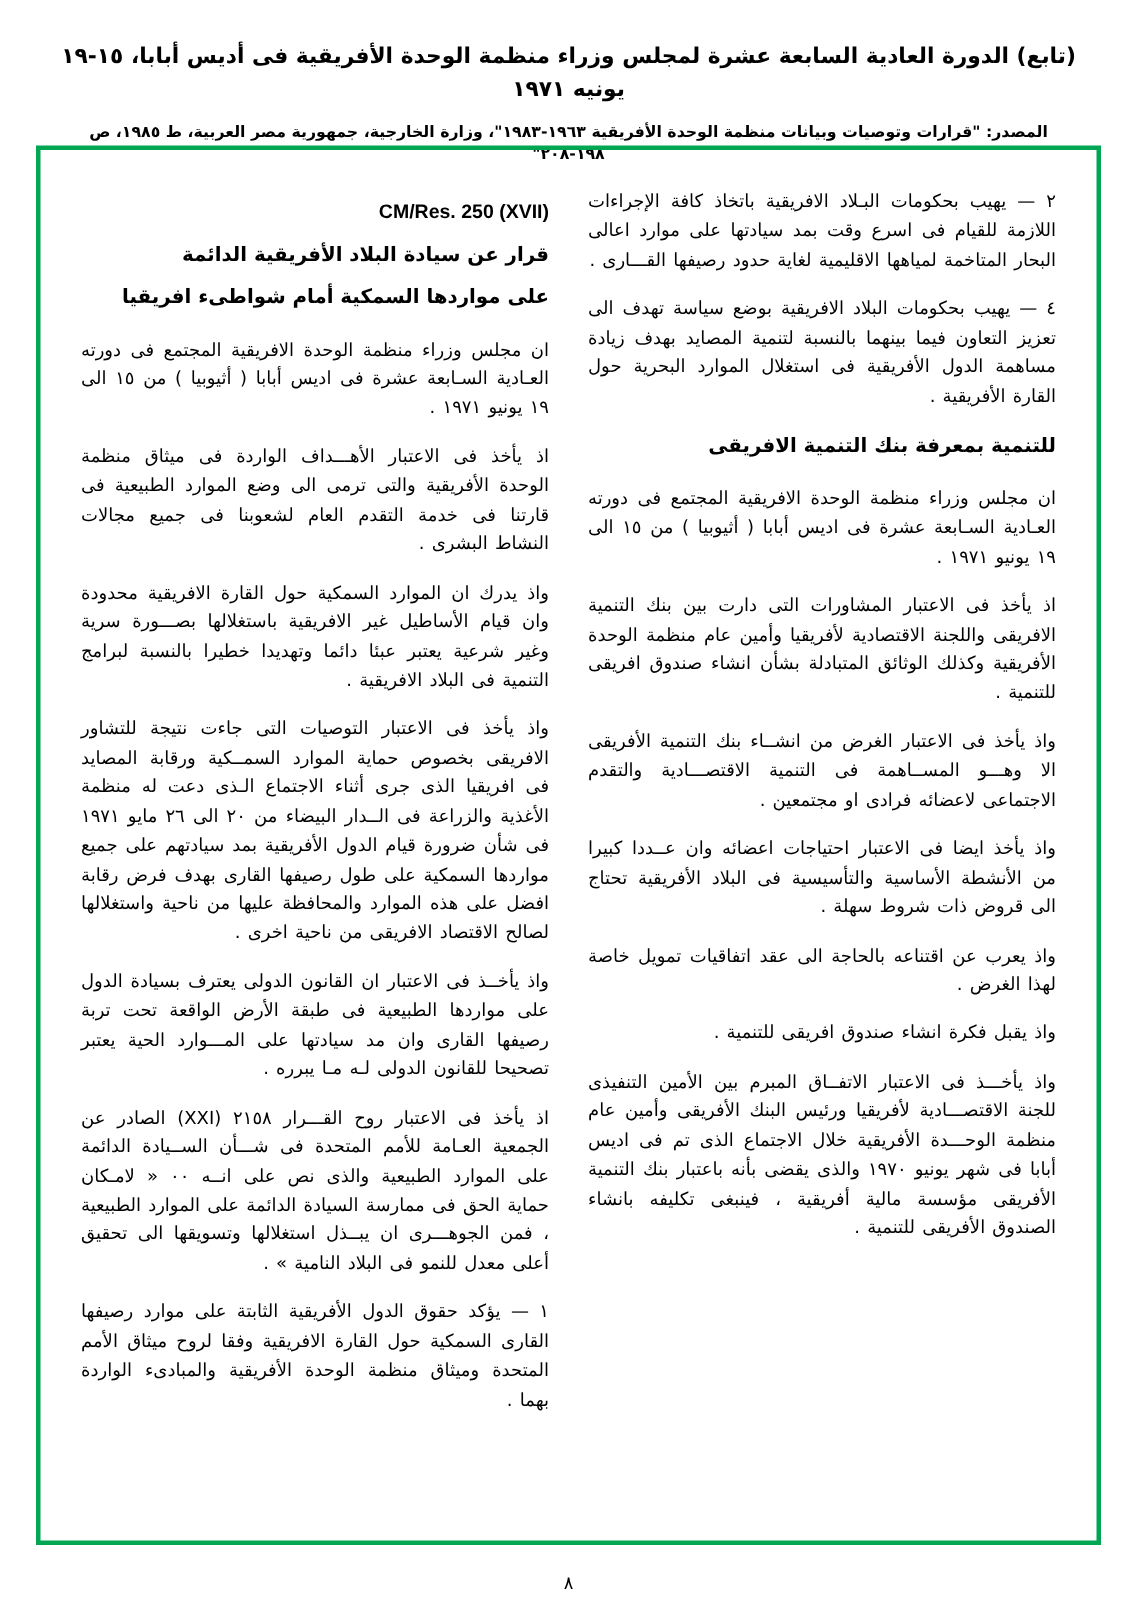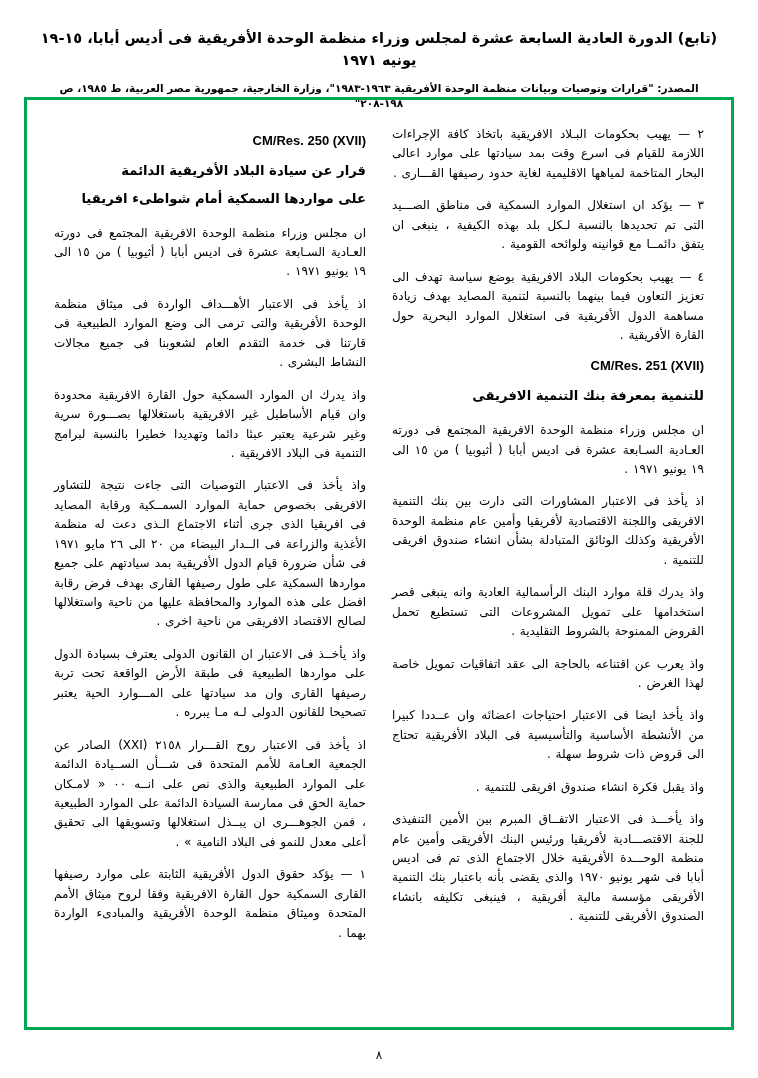--- a/index.html
+++ b/index.html
@@ -113,31 +113,29 @@
     <div class="header-title">(تابع) الدورة العادية السابعة عشرة لمجلس وزراء منظمة الوحدة الأفريقية فى أديس أبابا، ١٥-١٩ يونيه ١٩٧١</div>
     <div class="header-source">المصدر: "قرارات وتوصيات وبيانات منظمة الوحدة الأفريقية ١٩٦٣-١٩٨٣"، وزارة الخارجية، جمهورية مصر العربية، ط ١٩٨٥، ص ١٩٨-٢٠٨"</div>
   </div>
 
   <div class="frame"></div>
 
   <div class="columns">
 
     <div class="col">
       <p class="para">٢ — يهيب بحكومات البـلاد الافريقية باتخاذ كافة الإجراءات اللازمة للقيام فى اسرع وقت بمد سيادتها على موارد اعالى البحار المتاخمة لمياهها الاقليمية لغاية حدود رصيفها القـــارى .</p>
-      <p class="para">٣ — يؤكد ان استغلال الموارد السمكية فى مناطق الصـــيد التى تم تحديدها بالنسبة لـكل بلد بهذه الكيفية ، ينبغى ان يتفق دائمــا مع قوانينه ولوائحه القومية .</p>
       <p class="para">٤ — يهيب بحكومات البلاد الافريقية بوضع سياسة تهدف الى تعزيز التعاون فيما بينهما بالنسبة لتنمية المصايد بهدف زيادة مساهمة الدول الأفريقية فى استغلال الموارد البحرية حول القارة الأفريقية .</p>
 
-      <div class="res-id">CM/Res. 251 (XVII)</div>
       <div class="res-title second">للتنمية بمعرفة بنك التنمية الافريقى</div>
 
       <p class="para">ان مجلس وزراء منظمة الوحدة الافريقية المجتمع فى دورته العـادية السـابعة عشرة فى اديس أبابا ( أثيوبيا ) من ١٥ الى ١٩ يونيو ١٩٧١ .</p>
       <p class="para">اذ يأخذ فى الاعتبار المشاورات التى دارت بين بنك التنمية الافريقى واللجنة الاقتصادية لأفريقيا وأمين عام منظمة الوحدة الأفريقية وكذلك الوثائق المتبادلة بشأن انشاء صندوق افريقى للتنمية .</p>
-      <p class="para">واذ يدرك قلة موارد البنك الرأسمالية العادية وانه ينبغى قصر استخدامها على تمويل المشروعات التى تستطيع تحمل القروض الممنوحة بالشروط التقليدية .</p>
+      <p class="para">واذ يأخذ فى الاعتبار الغرض من انشــاء بنك التنمية الأفريقى الا وهـــو المســاهمة فى التنمية الاقتصـــادية والتقدم الاجتماعى لاعضائه فرادى او مجتمعين .</p>
+      <p class="para">واذ يأخذ ايضا فى الاعتبار احتياجات اعضائه وان عــددا كبيرا من الأنشطة الأساسية والتأسيسية فى البلاد الأفريقية تحتاج الى قروض ذات شروط سهلة .</p>
       <p class="para">واذ يعرب عن اقتناعه بالحاجة الى عقد اتفاقيات تمويل خاصة لهذا الغرض .</p>
-      <p class="para">واذ يأخذ ايضا فى الاعتبار احتياجات اعضائه وان عــددا كبيرا من الأنشطة الأساسية والتأسيسية فى البلاد الأفريقية تحتاج الى قروض ذات شروط سهلة .</p>
       <p class="para">واذ يقبل فكرة انشاء صندوق افريقى للتنمية .</p>
       <p class="para last">واذ يأخـــذ فى الاعتبار الاتفــاق المبرم بين الأمين التنفيذى للجنة الاقتصـــادية لأفريقيا ورئيس البنك الأفريقى وأمين عام منظمة الوحـــدة الأفريقية خلال الاجتماع الذى تم فى اديس أبابا فى شهر يونيو ١٩٧٠ والذى يقضى بأنه باعتبار بنك التنمية الأفريقى مؤسسة مالية أفريقية ، فينبغى تكليفه بانشاء الصندوق الأفريقى للتنمية .</p>
     </div>
 
     <div class="col">
       <div class="spacer-top"></div>
       <div class="res-id">CM/Res. 250 (XVII)</div>
       <div class="res-title">قرار عن سيادة البلاد الأفريقية الدائمة</div>
       <div class="res-title second">على مواردها السمكية أمام شواطىء افريقيا</div>
 

